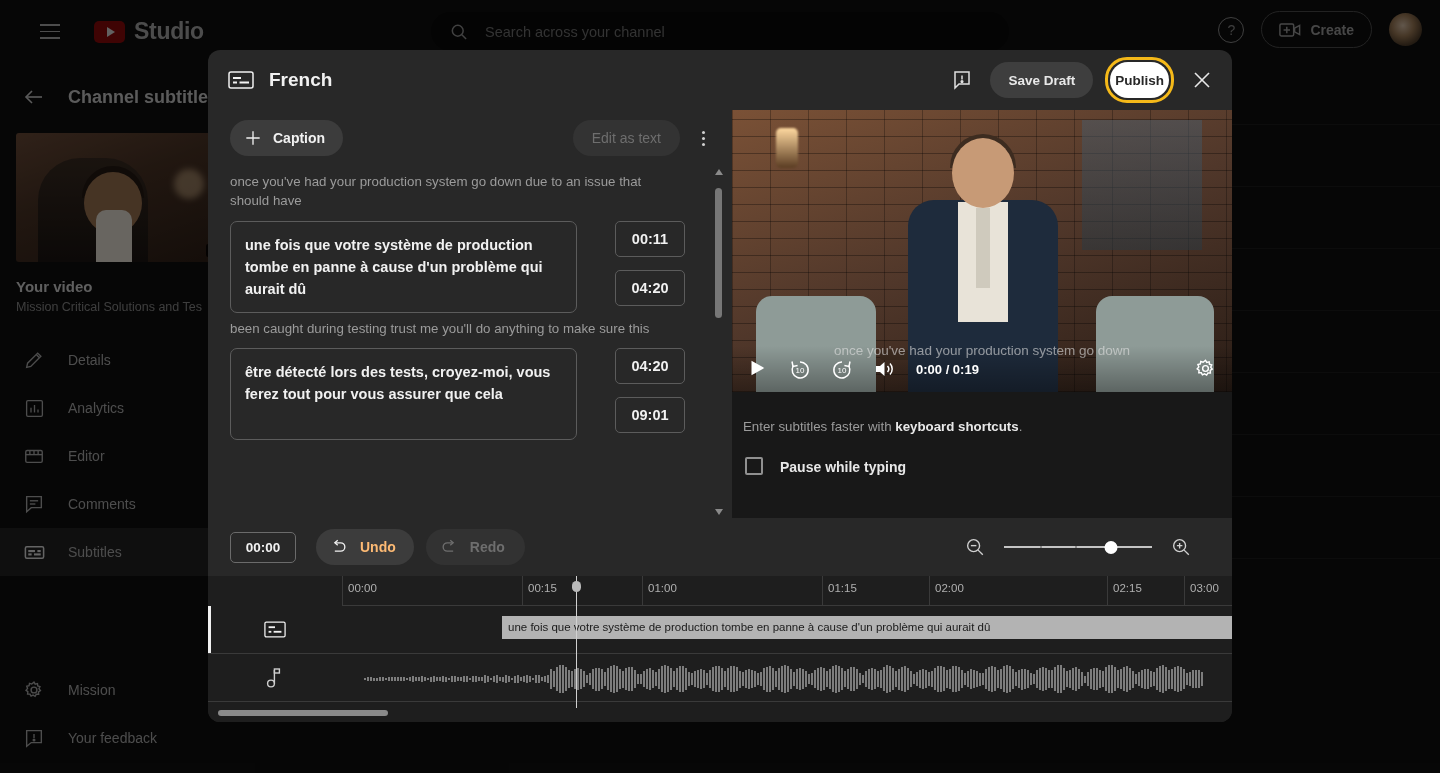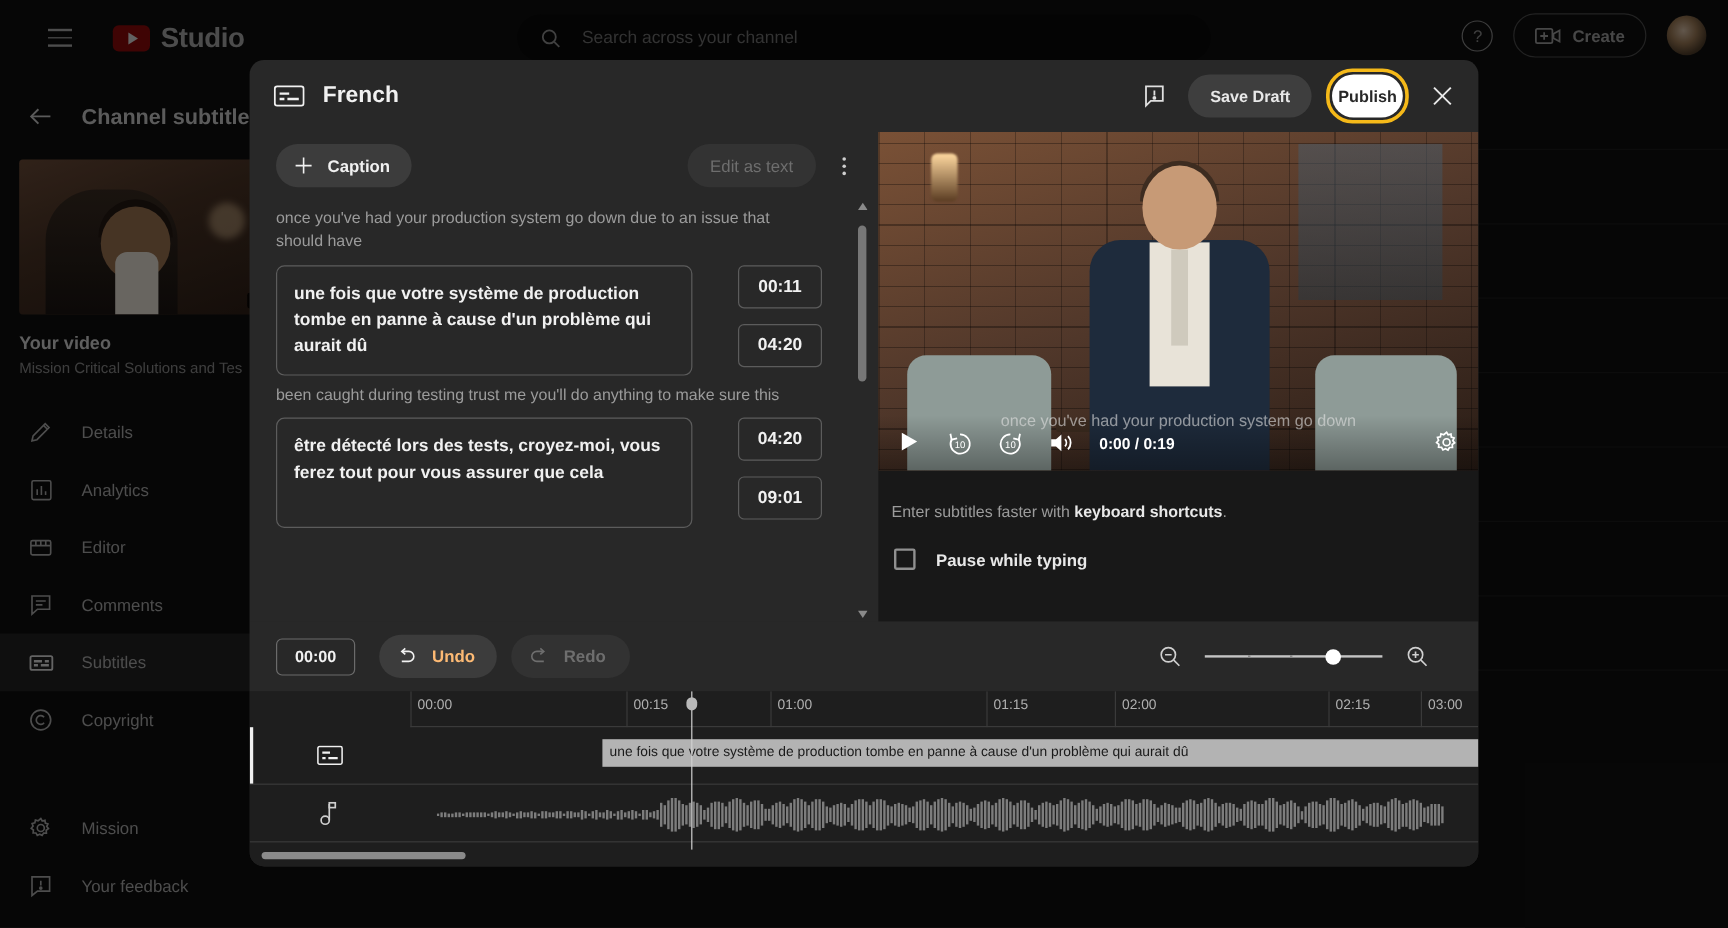--- a/index.html
+++ b/index.html
@@ -330,29 +330,20 @@
         <span class="nic">
           <svg width="23" height="23" viewBox="0 0 24 24" fill="none" stroke="#ddd" stroke-width="1.6">
             <rect x="2.5" y="6" width="19" height="12" rx="1.5"></rect>
             <line x1="5.5" y1="10.5" x2="12.5" y2="10.5" stroke-width="2.2"></line>
             <line x1="15" y1="10.5" x2="18.5" y2="10.5" stroke-width="2.2"></line>
             <line x1="5.5" y1="14" x2="9" y2="14" stroke-width="2.2"></line>
             <line x1="11.5" y1="14" x2="18.5" y2="14" stroke-width="2.2"></line>
           </svg>
         </span>
         <span>Subtitles</span>
-      </div>
-      <div class="nav-item">
-        <span class="nic">
-          <svg width="22" height="22" viewBox="0 0 24 24" fill="none" stroke="#aaa" stroke-width="1.5">
-            <circle cx="12" cy="12" r="9"></circle>
-            <path d="M15 9.5 A4 4 0 1 0 15 14.5"></path>
-          </svg>
-        </span>
-        <span>Copyright</span>
       </div>
     </div>
 
     <div class="nav-bottom">
       <div class="nav-item">
         <span class="nic">
           <svg width="22" height="22" viewBox="0 0 24 24" fill="none" stroke="#aaa" stroke-width="1.5">
             <circle cx="12" cy="12" r="3.2"></circle>
             <path d="M12 3.4 L13.3 5.6 L15.8 5 L16.1 7.6 L18.5 8.3 L17.4 10.6 L19 12.6 L16.9 14 L17.1 16.6
                      L14.5 16.6 L13.2 18.8 L11 17.6 L8.8 18.7 L7.6 16.5 L5 16.4 L5.3 13.8 L3.3 12.3

